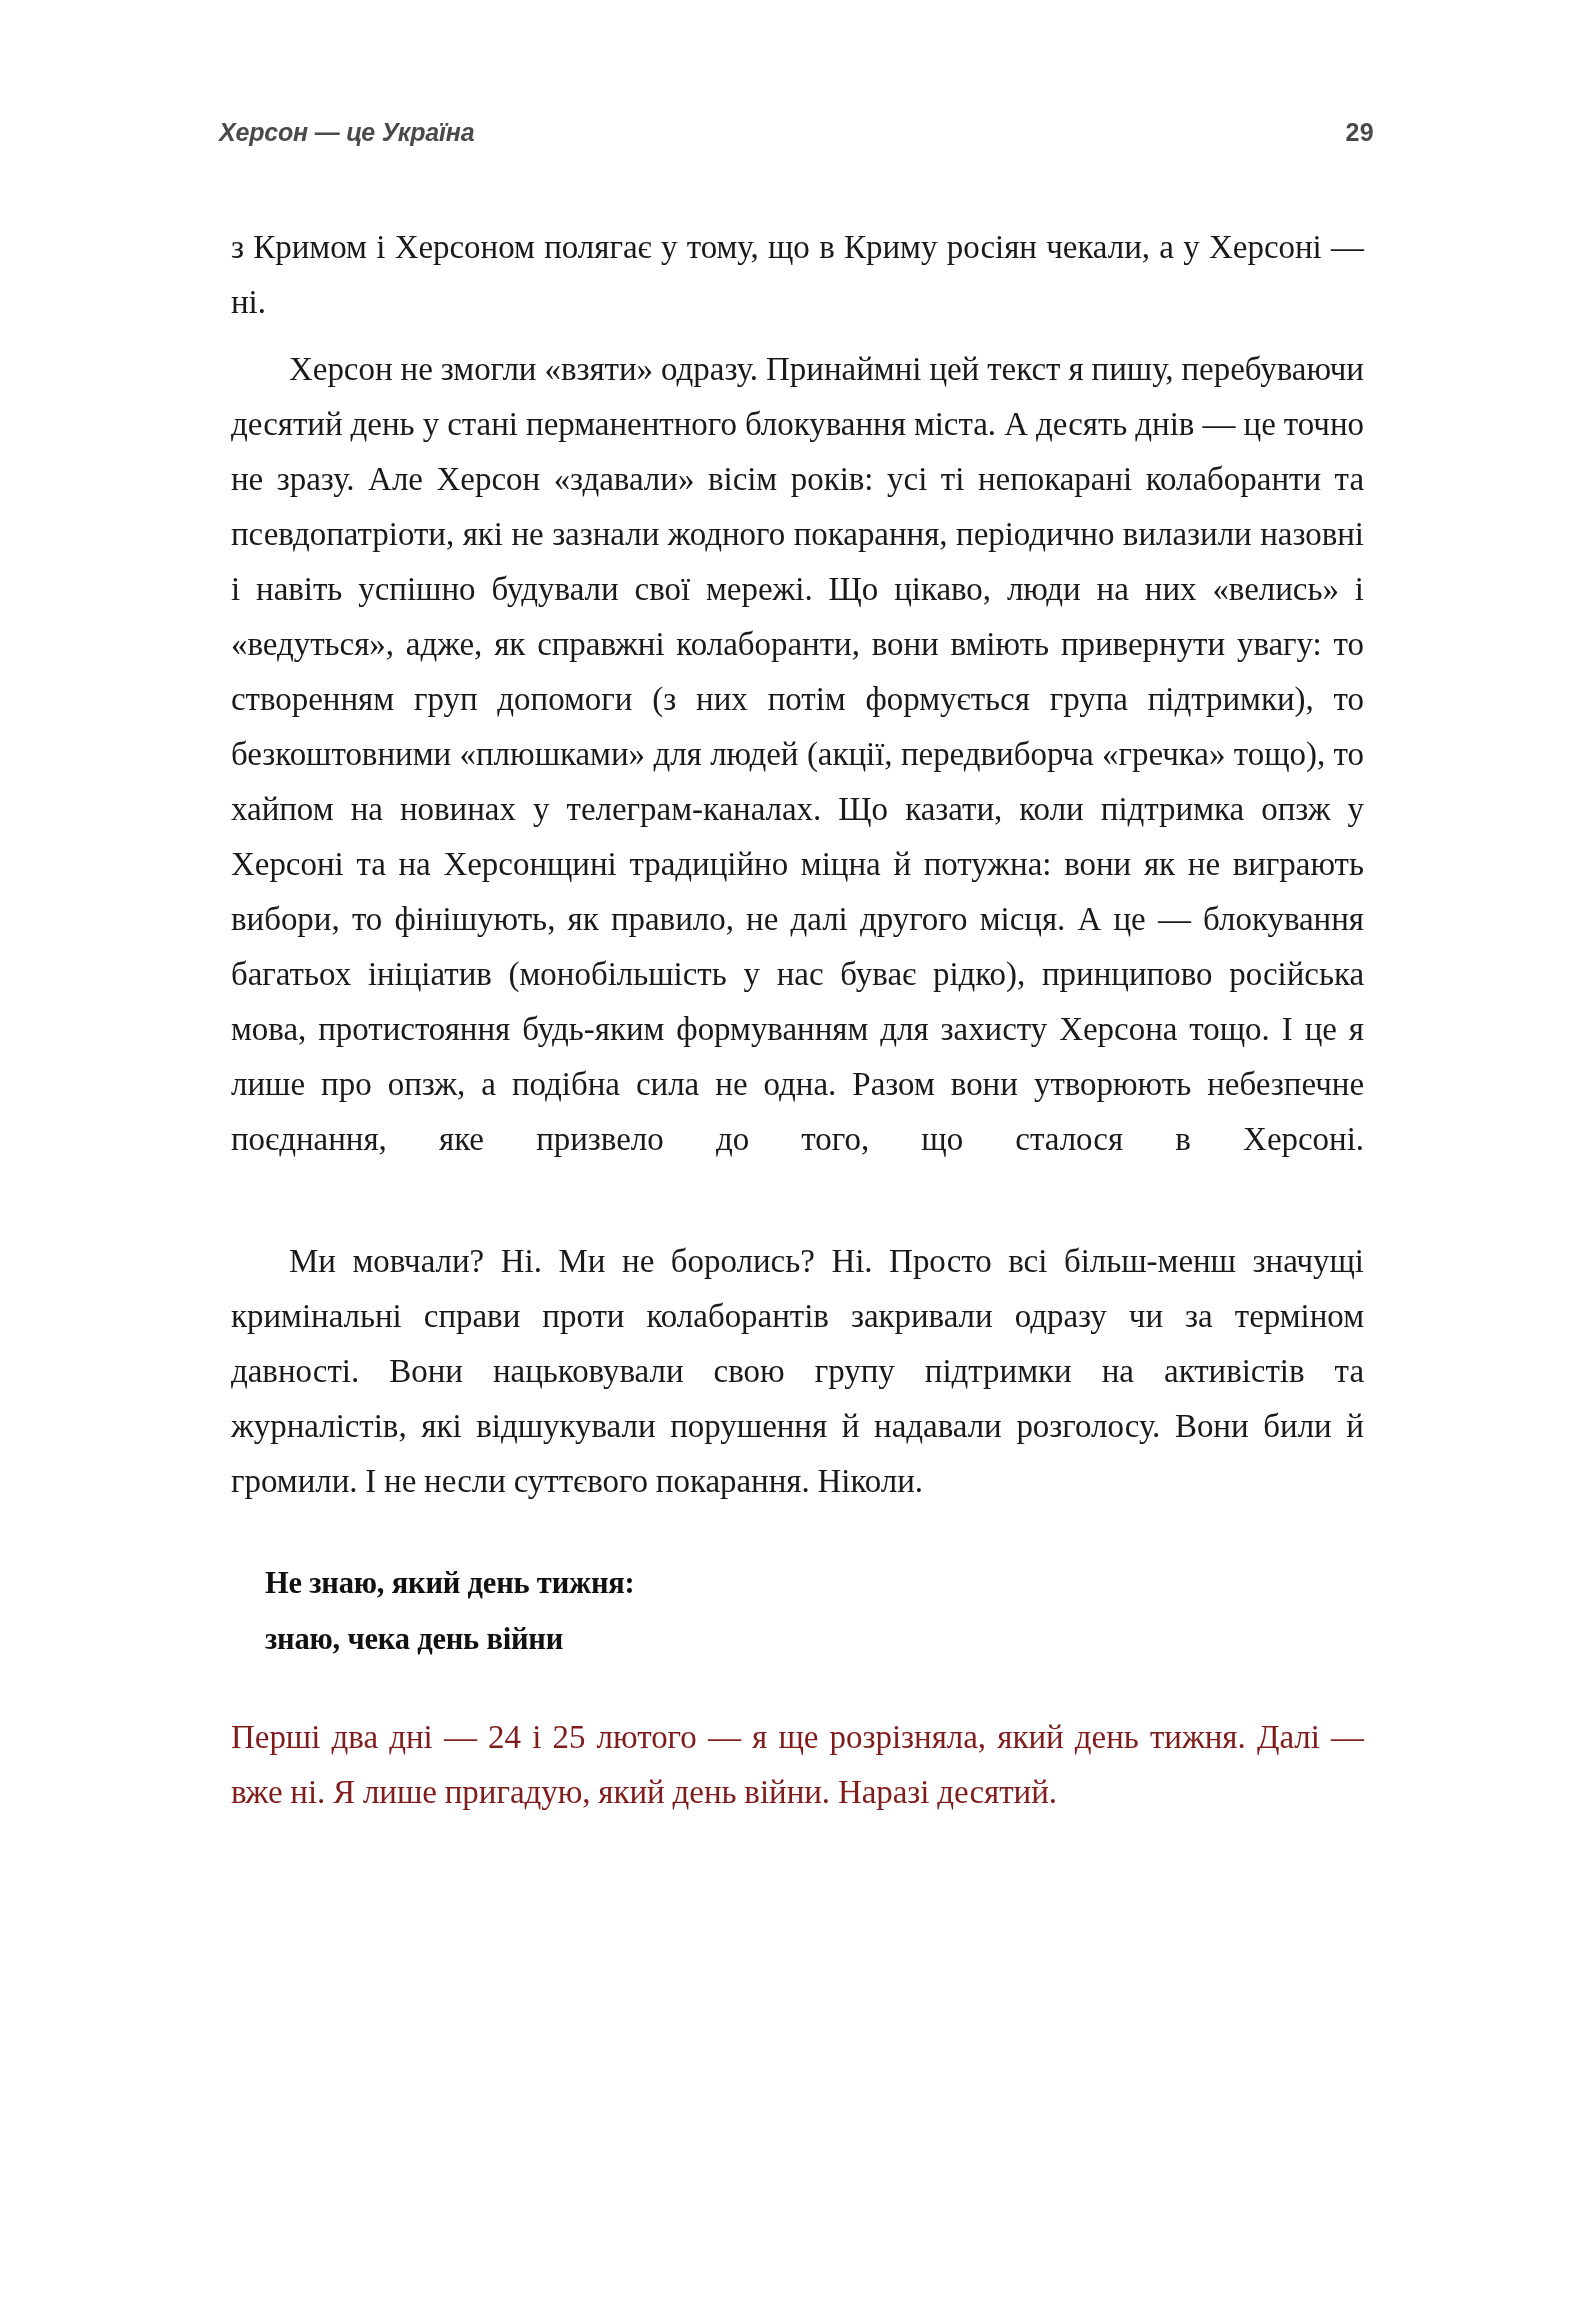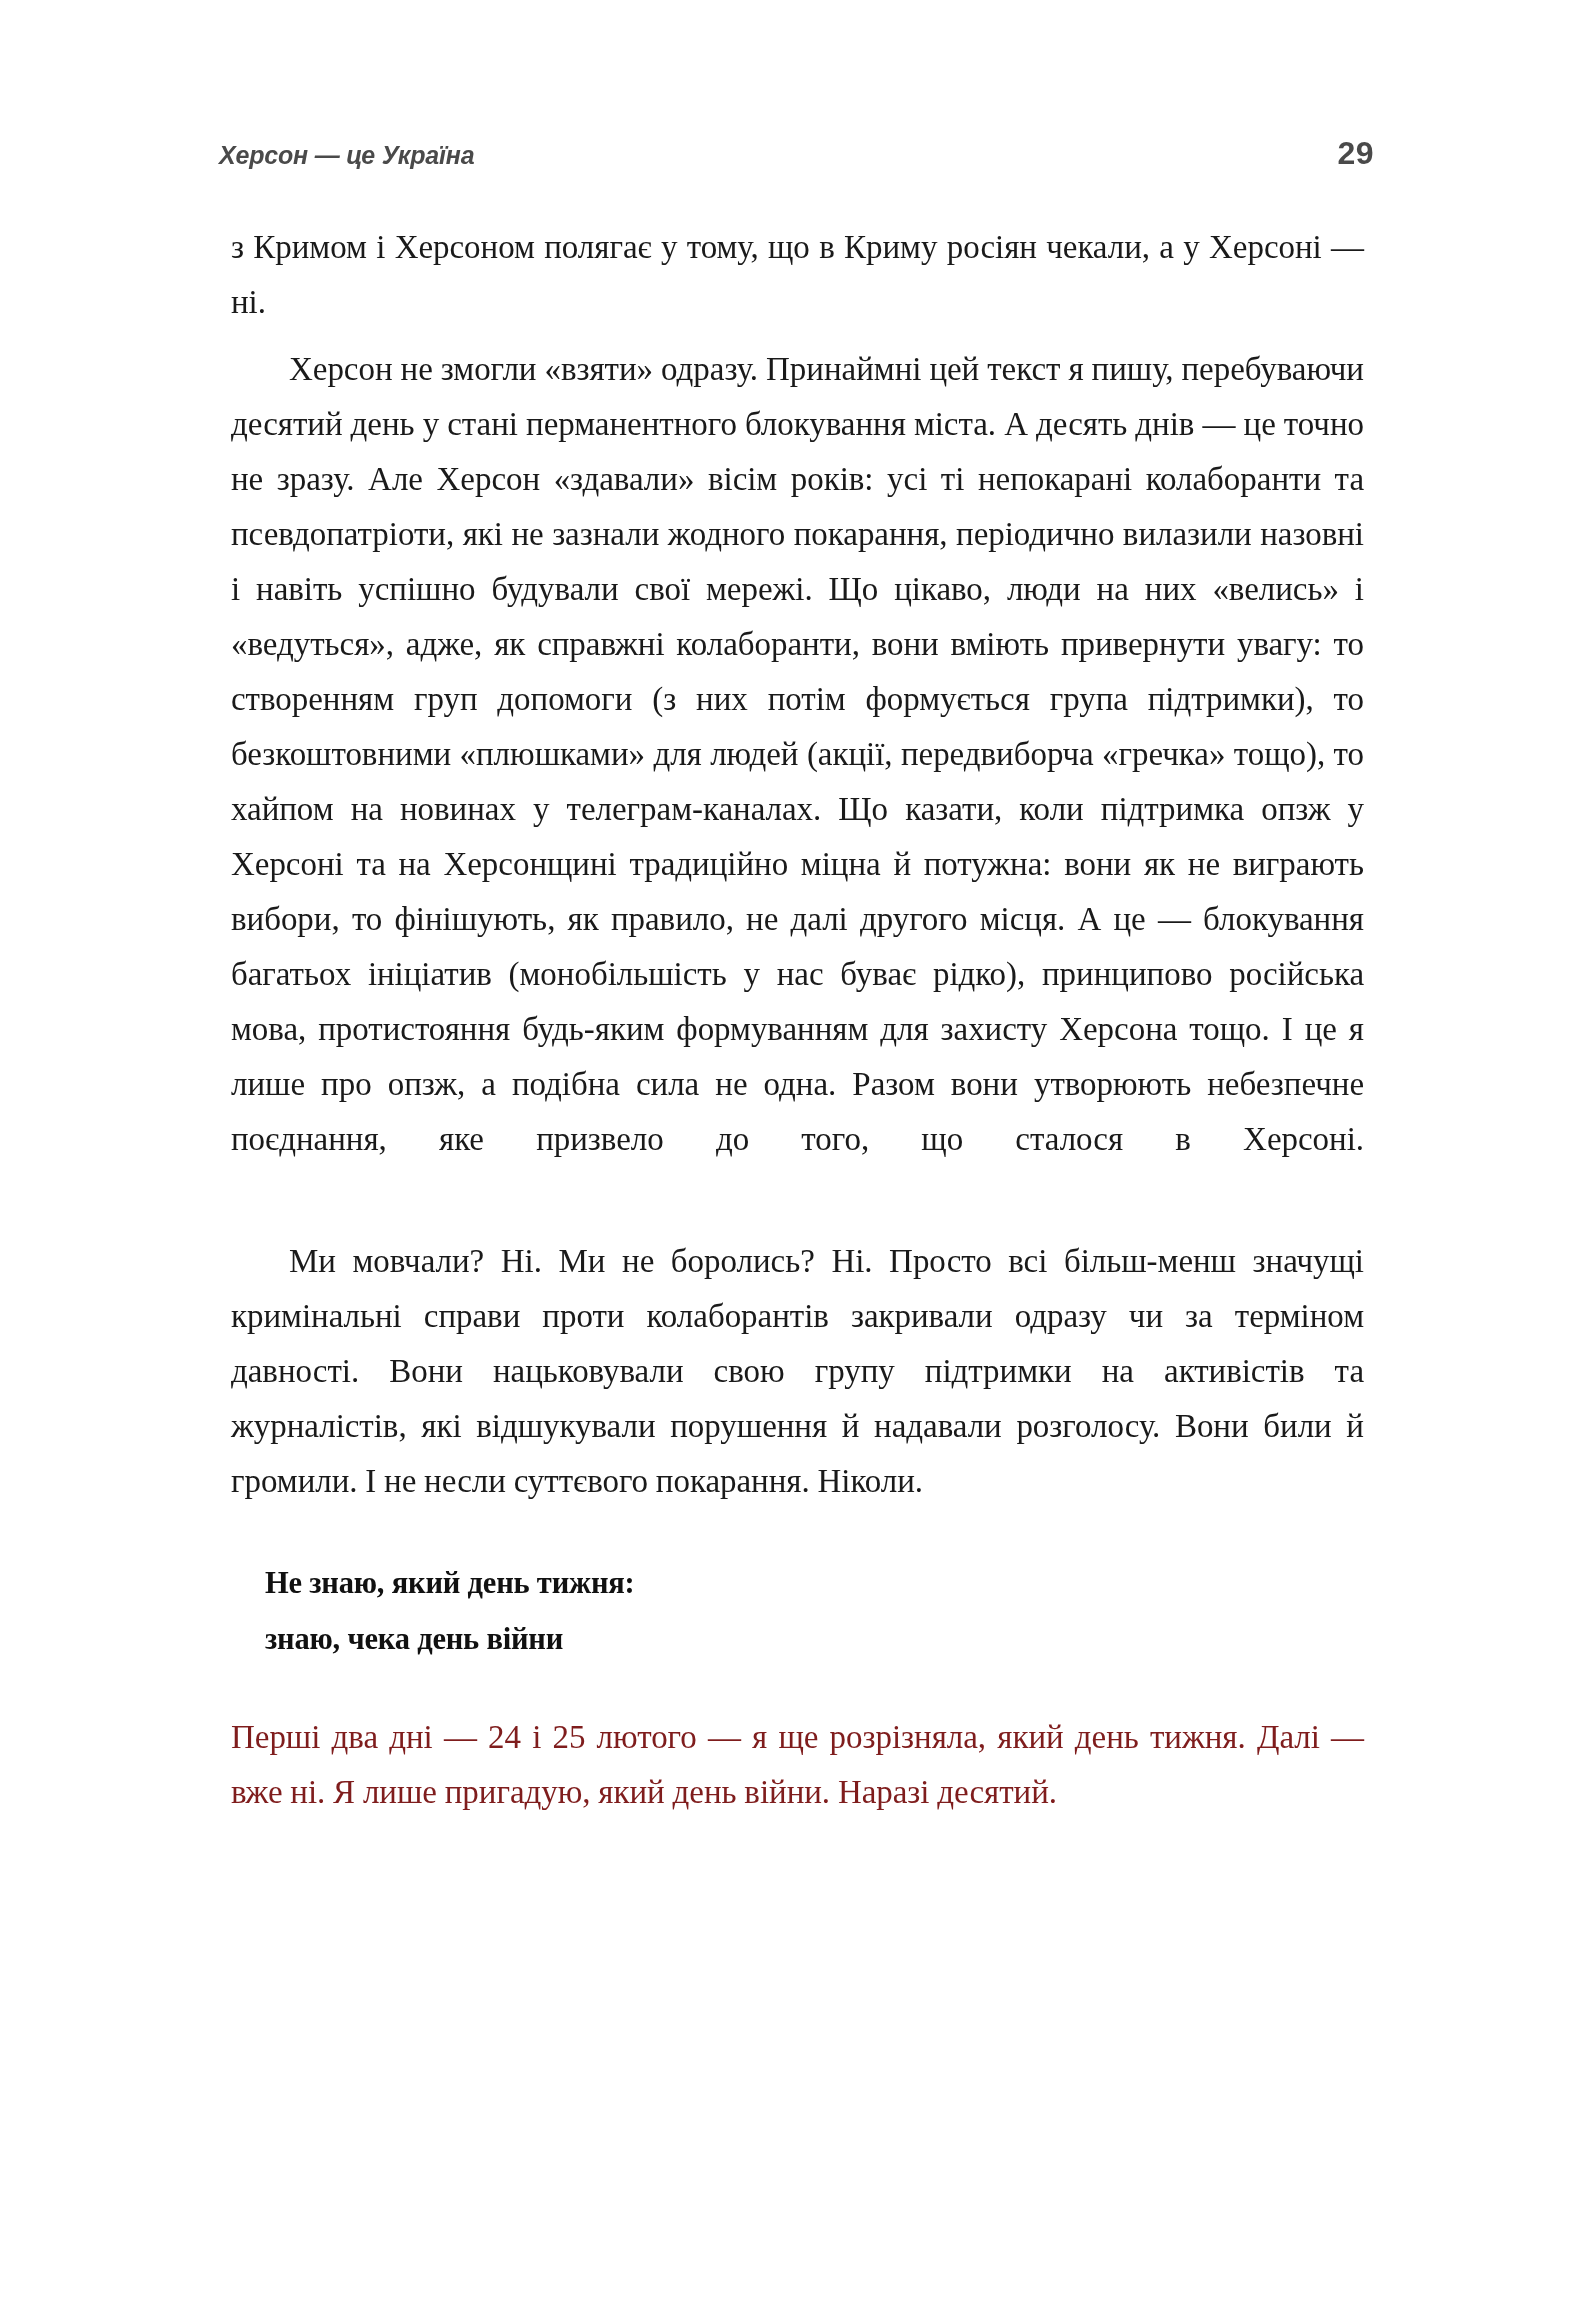--- a/index.html
+++ b/index.html
@@ -18,41 +18,41 @@
     overflow: hidden;
     font-family: "Liberation Serif", "DejaVu Serif", serif;
     color: #1a1a1a;
   }
 
   
   .running-head {
     position: absolute;
     left: 219px;
     right: 210px;
-    top: 135px;
+    top: 118px;
     height: 38px;
     display: flex;
     align-items: baseline;
     justify-content: space-between;
   }
 
   .running-head-title {
     font-family: "Liberation Sans", "DejaVu Sans", sans-serif;
     font-style: italic;
     font-weight: 600;
     font-size: 25px;
     letter-spacing: -0.2px;
     color: #4a4a4a;
     white-space: nowrap;
   }
 
   .running-head-folio {
     font-family: "Liberation Sans", "DejaVu Sans", sans-serif;
     font-weight: 700;
-    font-size: 32px;
+    font-size: 25px;
     color: #4a4a4a;
     letter-spacing: 0.4px;
   }
 
   
   .text-column {
     position: absolute;
     left: 219px;
     top: 208px;
     width: 1157px;

